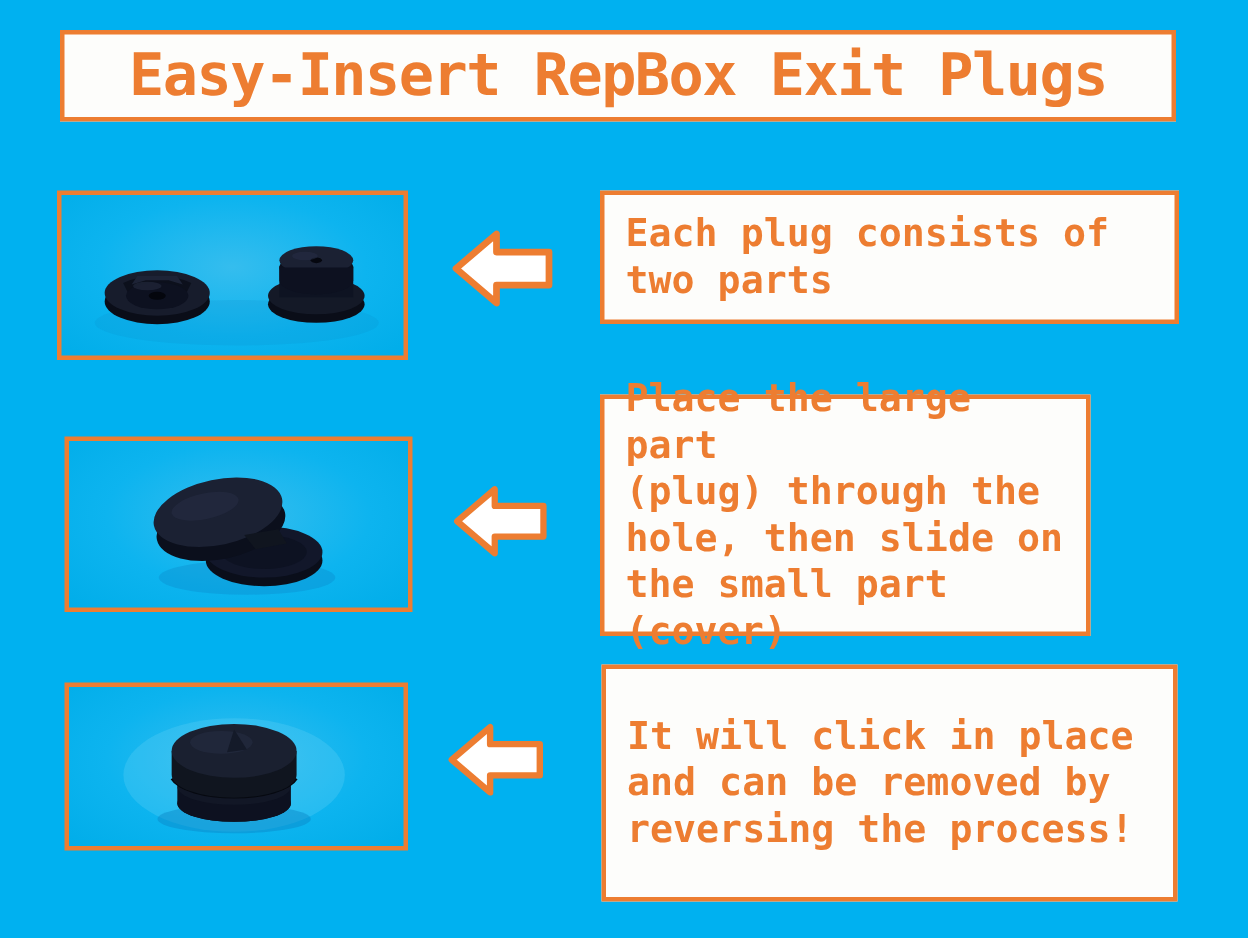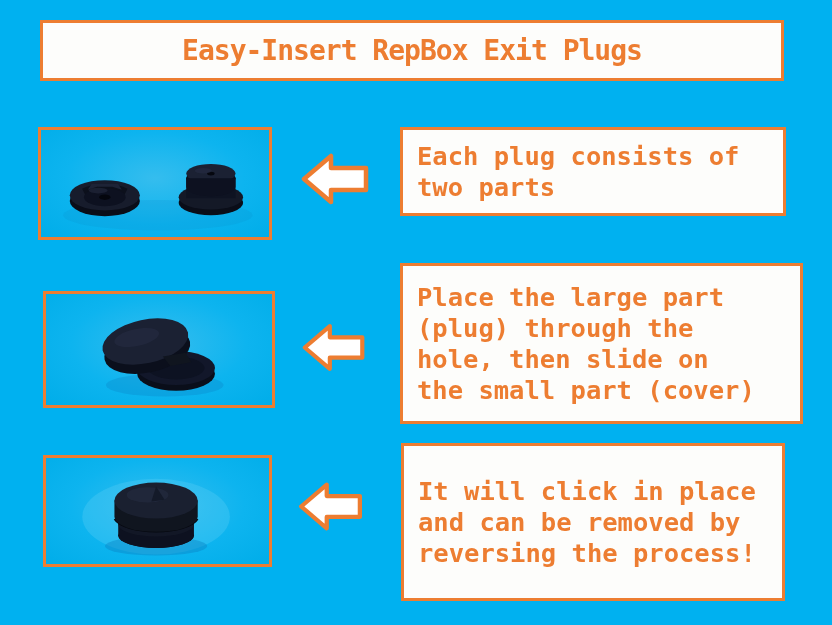--- a/index.html
+++ b/index.html
@@ -18,21 +18,21 @@
   }
   .stage{position:absolute;inset:0;}
   .banner{
     position:absolute;left:40px;top:20px;width:744px;height:61px;
     background:var(--panel);
     border:3px solid var(--accent);
     display:flex;align-items:center;justify-content:center;
   }
   .banner-title{
     color:var(--accent);
-    font-size:28px;font-weight:bold;letter-spacing:-1px;white-space:nowrap;
+    font-size:39px;font-weight:bold;letter-spacing:-1px;white-space:nowrap;
   }
   .photo-box{
     position:absolute;
     border:3px solid var(--accent);
     background:radial-gradient(ellipse at 50% 45%, #35bdee 0%, #0db4ef 55%, #00ade9 100%);
     overflow:hidden;
   }
   .photo-box svg{display:block;width:100%;height:100%;}
   .photo1{left:38px;top:127px;width:234px;height:113px;}
   .photo2{left:43px;top:291px;width:232px;height:117px;}
@@ -43,21 +43,21 @@
   .arrow2{left:302px;top:321px;width:64px;height:53px;}
   .arrow3{left:296px;top:480px;width:70px;height:53px;}
   .text-box{
     position:absolute;
     background:var(--panel);
     border:3px solid var(--accent);
     display:flex;align-items:center;
     padding-left:14px;padding-right:4px;
   }
   .text1{left:400px;top:127px;width:386px;height:89px;}
-  .text2{left:400px;top:263px;width:403px;height:161px;}
+  .text2{left:400px;top:263px;width:327px;height:161px;}
   .text3{left:401px;top:443px;width:384px;height:158px;}
   .step-text{
     color:var(--accent);
     font-size:25.5px;line-height:31px;font-weight:bold;
     white-space:pre-line;
   }
 </style>
 </head>
 <body>
 

